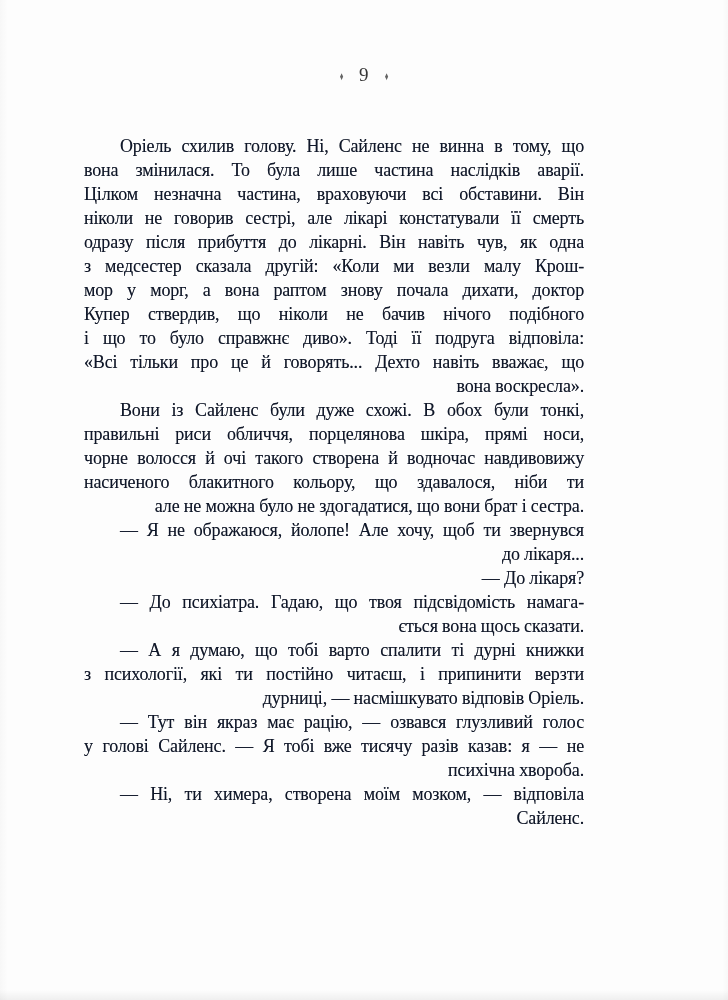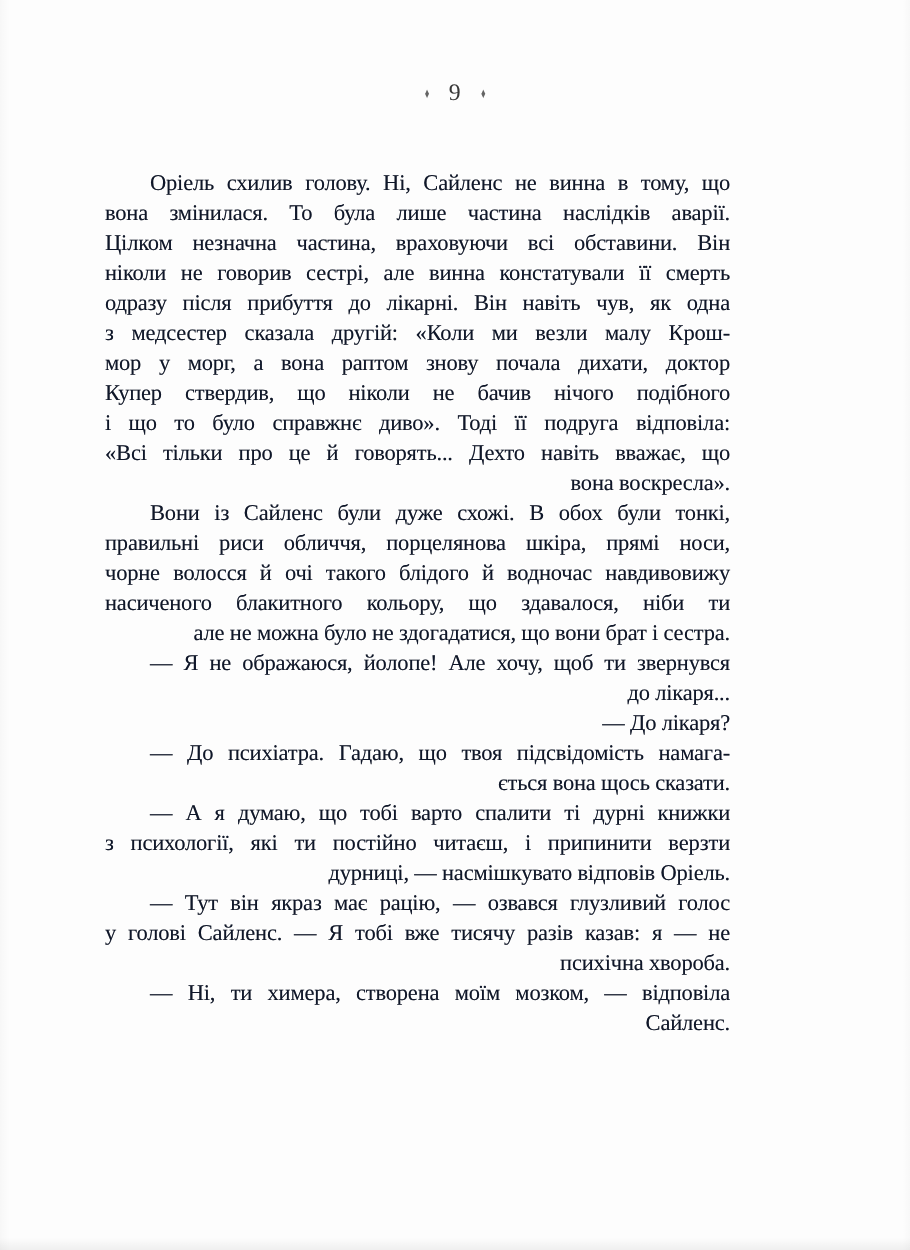--- a/index.html
+++ b/index.html
@@ -103,33 +103,33 @@
     <span class="ornament">♦</span>
     <span class="page-num">9</span>
     <span class="ornament">♦</span>
   </div>
 
   <div class="text-block">
       <div class="para">
         <div class="line indent just"><span>Оріель схилив голову. Ні, Сайленс не винна в тому, що</span></div>
         <div class="line just"><span>вона змінилася. То була лише частина наслідків аварії.</span></div>
         <div class="line just"><span>Цілком незначна частина, враховуючи всі обставини. Він</span></div>
-        <div class="line just"><span>ніколи не говорив сестрі, але винна констатували її смерть</span></div>
+        <div class="line just"><span>ніколи не говорив сестрі, але лікарі констатували її смерть</span></div>
         <div class="line just"><span>одразу після прибуття до лікарні. Він навіть чув, як одна</span></div>
         <div class="line just"><span>з медсестер сказала другій: «Коли ми везли малу Крош-</span></div>
         <div class="line just"><span>мор у морг, а вона раптом знову почала дихати, доктор</span></div>
         <div class="line just"><span>Купер ствердив, що ніколи не бачив нічого подібного</span></div>
         <div class="line just"><span>і що то було справжнє диво». Тоді її подруга відповіла:</span></div>
         <div class="line just"><span>«Всі тільки про це й говорять... Дехто навіть вважає, що</span></div>
         <div class="line"><span>вона воскресла».</span></div>
       </div>
       <div class="para">
         <div class="line indent just"><span>Вони із Сайленс були дуже схожі. В обох були тонкі,</span></div>
         <div class="line just"><span>правильні риси обличчя, порцелянова шкіра, прямі носи,</span></div>
-        <div class="line just"><span>чорне волосся й очі такого блідого й водночас навдивовижу</span></div>
+        <div class="line just"><span>чорне волосся й очі такого створена й водночас навдивовижу</span></div>
         <div class="line just"><span>насиченого блакитного кольору, що здавалося, ніби ти</span></div>
         <div class="line"><span>але не можна було не здогадатися, що вони брат і сестра.</span></div>
       </div>
       <div class="para">
         <div class="line indent just"><span>— Я не ображаюся, йолопе! Але хочу, щоб ти звернувся</span></div>
         <div class="line"><span>до лікаря...</span></div>
       </div>
       <div class="para">
         <div class="line indent"><span>— До лікаря?</span></div>
       </div>

